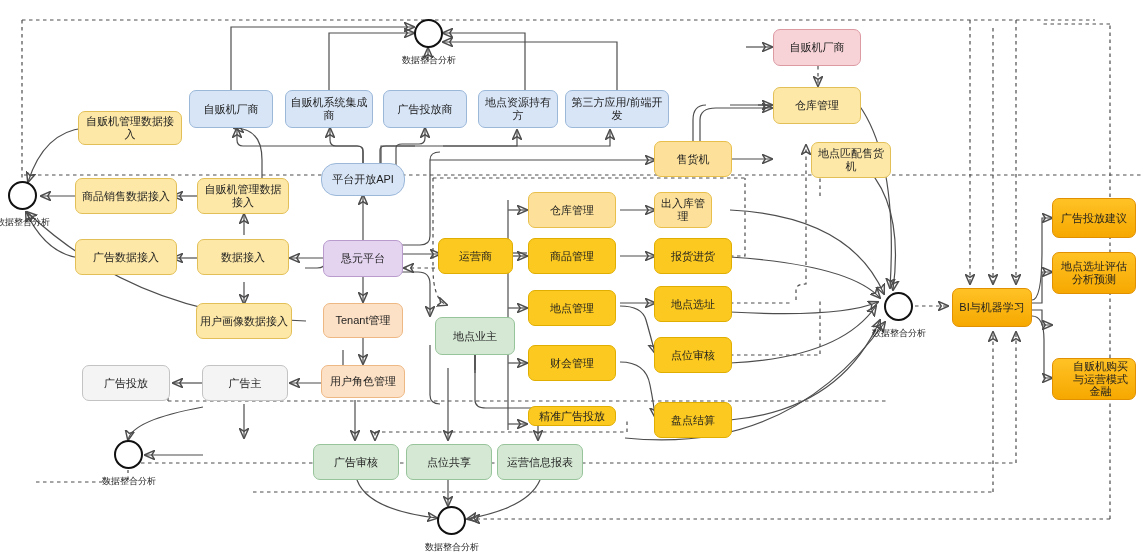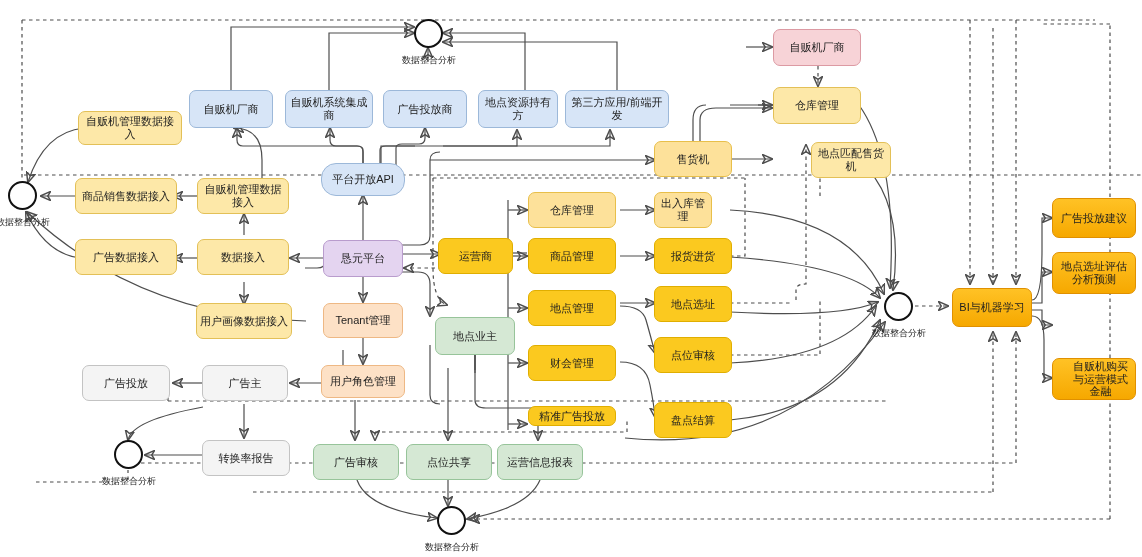--- a/index.html
+++ b/index.html
@@ -224,21 +224,20 @@
 
   <div class="node purple" style="left:323px;top:240px;width:80px;height:37px;">恳元平台</div>
   <div class="node peach" style="left:323px;top:303px;width:80px;height:35px;">Tenant管理</div>
   <div class="node peach" style="left:321px;top:365px;width:84px;height:33px;">用户角色管理</div>
 
   <div class="node gold" style="left:438px;top:238px;width:75px;height:36px;">运营商</div>
   <div class="node green" style="left:435px;top:317px;width:80px;height:38px;">地点业主</div>
 
   <div class="node grey" style="left:82px;top:365px;width:88px;height:36px;">广告投放</div>
   <div class="node grey" style="left:202px;top:365px;width:86px;height:36px;">广告主</div>
-  <div class="node grey" style="left:202px;top:440px;width:88px;height:36px;">转换率报告</div>
 
   <div class="node yellow-lt" style="left:528px;top:192px;width:88px;height:36px;">仓库管理</div>
   <div class="node gold" style="left:528px;top:238px;width:88px;height:36px;">商品管理</div>
   <div class="node gold" style="left:528px;top:290px;width:88px;height:36px;">地点管理</div>
   <div class="node gold" style="left:528px;top:345px;width:88px;height:36px;">财会管理</div>
   <div class="node gold" style="left:528px;top:406px;width:88px;height:20px;">精准广告投放</div>
 
   <div class="node yellow-lt" style="left:654px;top:141px;width:78px;height:36px;">售货机</div>
   <div class="node yellow-lt" style="left:654px;top:192px;width:58px;height:36px;">出入库管理</div>
   <div class="node gold" style="left:654px;top:238px;width:78px;height:36px;">报货进货</div>

